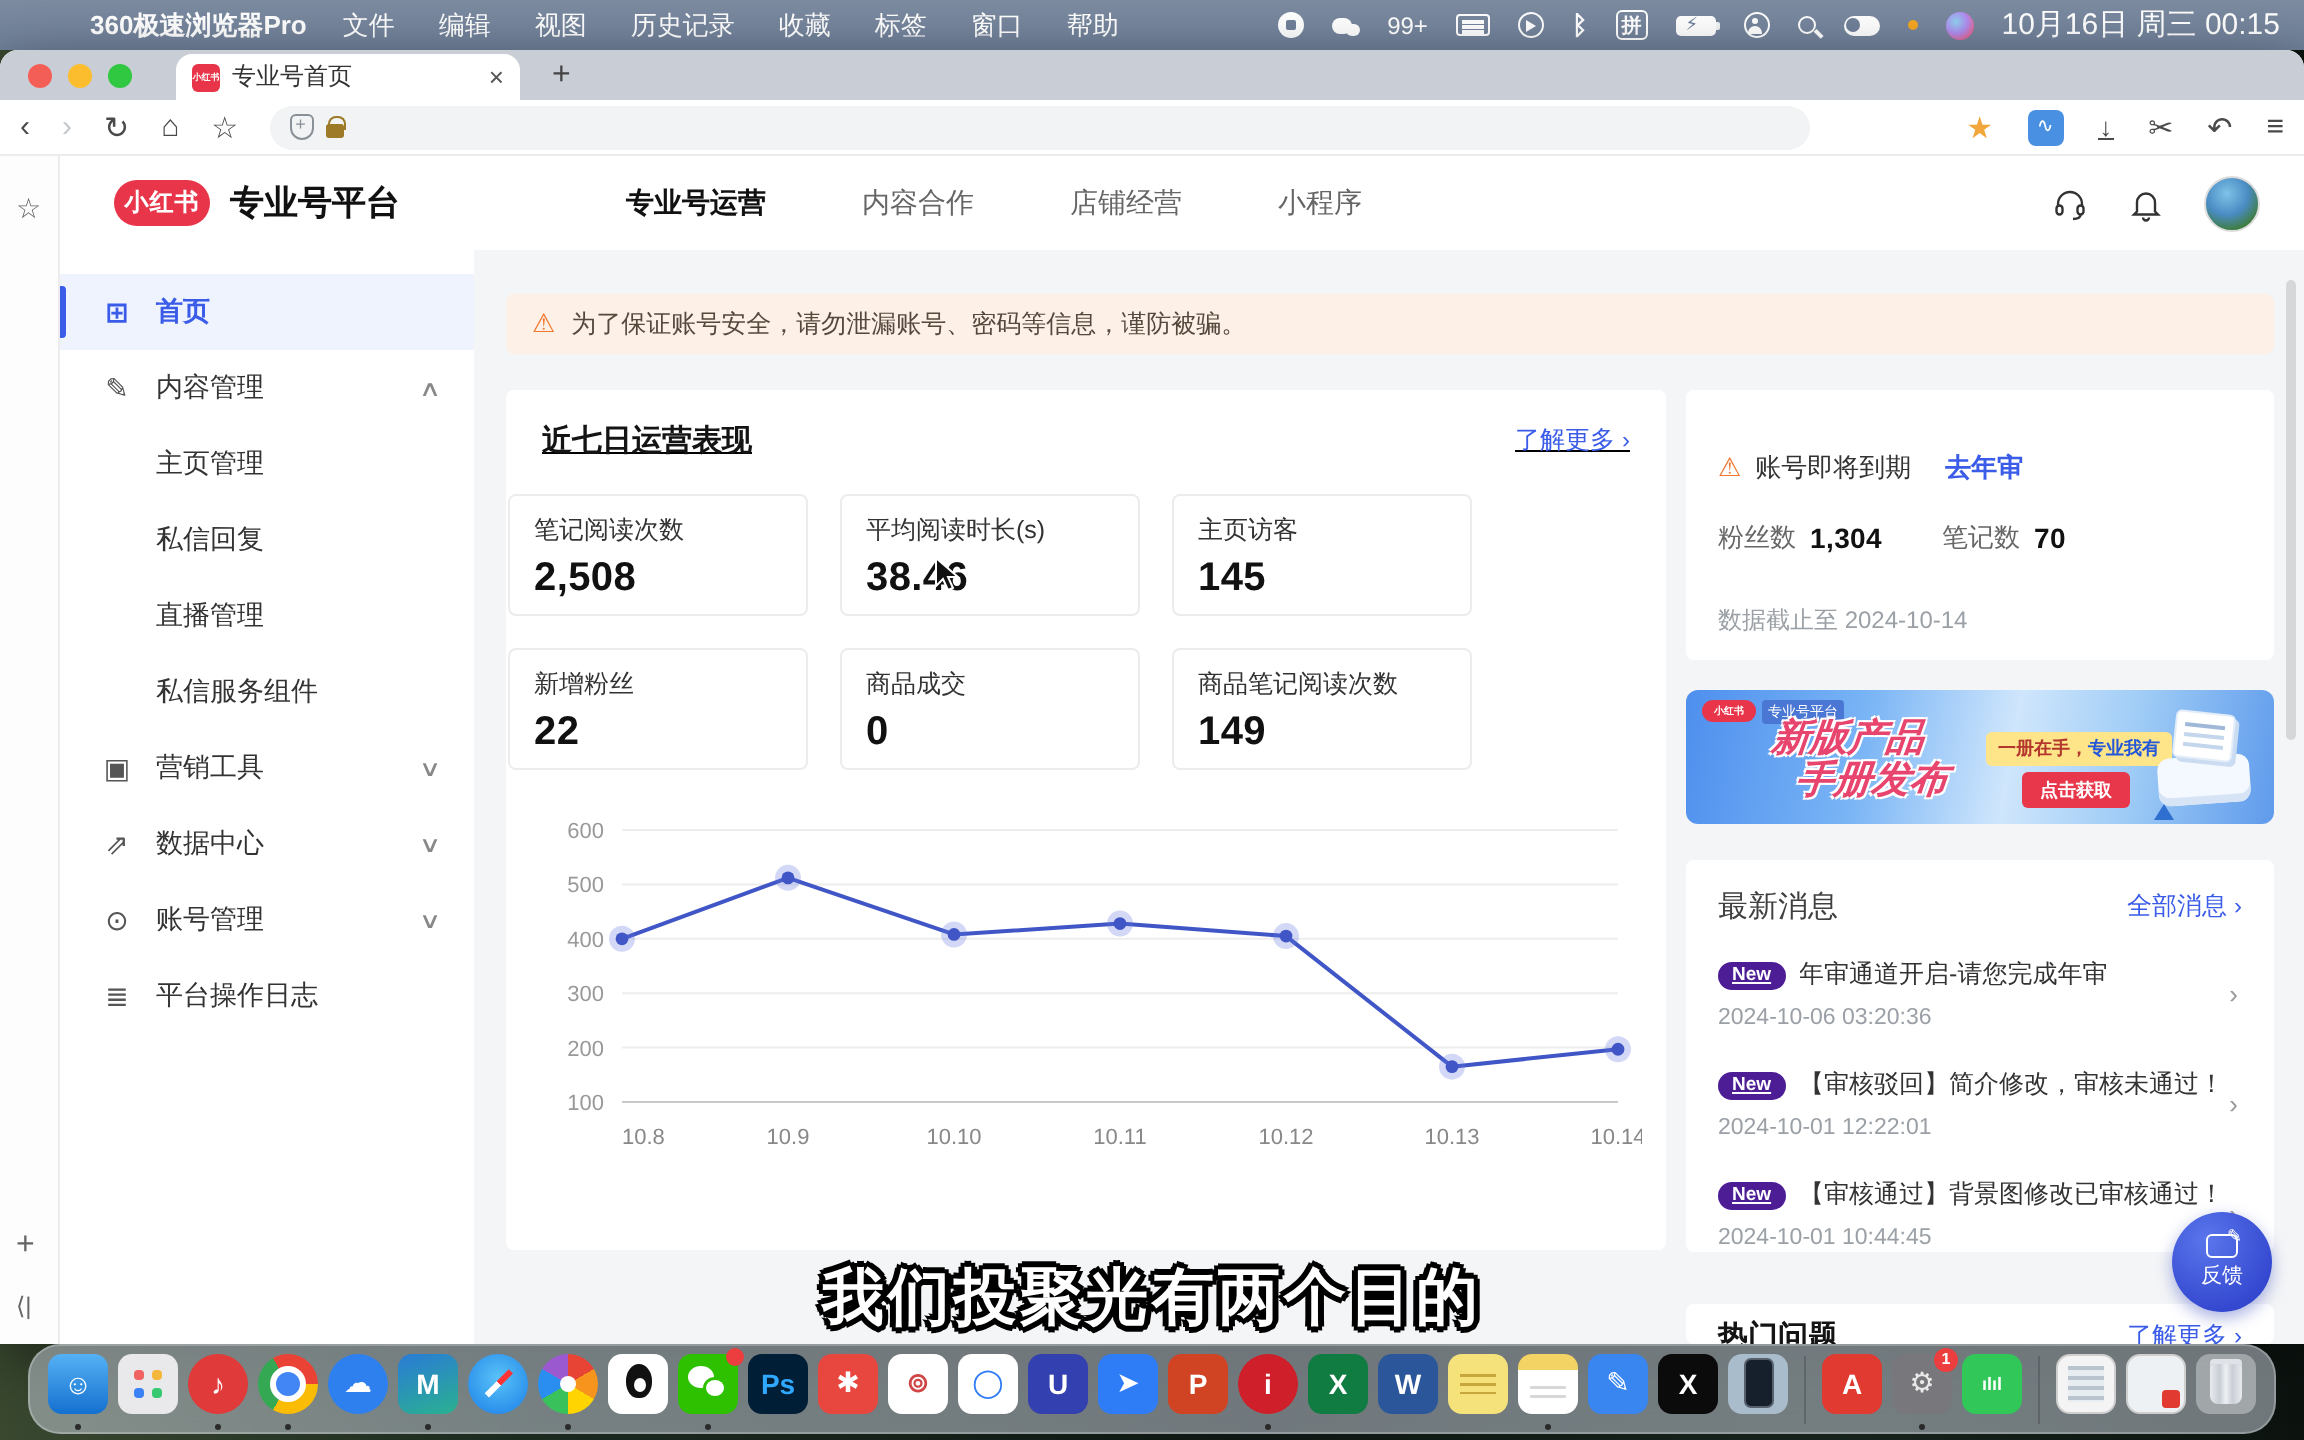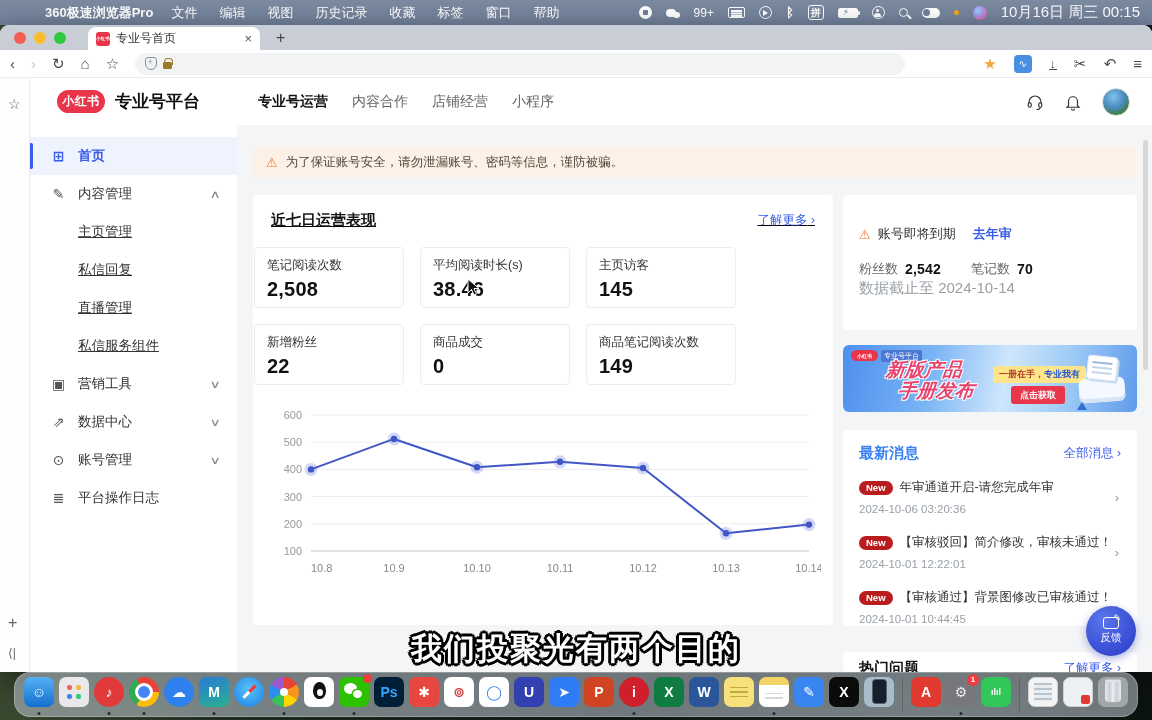--- a/index.html
+++ b/index.html
@@ -76,35 +76,35 @@
   #page { position:absolute; left:0; top:53px; width:1152px; height:594px; background:#f4f5f7; }
   #leftstrip { position:absolute; left:0; top:0; width:30px; height:594px; background:#fdfdfd; border-right:1px solid #ececec; z-index:5;}
   #leftstrip .s-star { position:absolute; left:8px; top:18px; color:#666; font-size:14px;}
   #leftstrip .s-plus { position:absolute; left:8px; top:536px; color:#666; font-size:16px;}
   #leftstrip .s-col { position:absolute; left:8px; top:568px; color:#666; font-size:12px;}
 
   #siteheader { position:absolute; left:30px; top:0; width:1122px; height:47px; background:#fff; display:flex; align-items:center; z-index:4;}
   .xhs-logo { margin-left:27px; width:48px; height:23px; border-radius:12px; background:#e8354a; color:#fff;
     font-size:12px; font-weight:700; display:flex; align-items:center; justify-content:center; letter-spacing:.5px;}
   .site-title { font-size:17px; font-weight:700; color:#111; margin-left:10px; }
-  #site-nav { display:flex; gap:24px; margin-left:58px; font-size:14px; color:#666;}
+  #site-nav { display:flex; gap:48px; margin-left:113px; font-size:14px; color:#666;}
   #site-nav .active { color:#111; font-weight:700; }
   .hdr-right { margin-left:auto; display:flex; align-items:center; gap:20px; margin-right:22px;}
   .hicon { width:18px;height:18px; stroke:#333; fill:none; stroke-width:1.6;}
   .avatar { width:28px;height:28px;border-radius:50%;background:radial-gradient(circle at 40% 30%,#7ec3e8,#4a8bc2 45%,#3f7d3a 78%,#20421e);border:1px solid #ddd;}
 
   
   #sidebar { position:absolute; left:30px; top:47px; width:207px; height:547px; background:#fff; padding-top:12px; z-index:3;}
   .sb-row { height:38px; display:flex; align-items:center; padding:0 18px 0 20px; font-size:13.5px; color:#333; position:relative; cursor:pointer;}
   .sb-row .sb-ico { width:17px; font-size:14px; color:#555; margin-right:11px; text-align:center;}
   .sb-row .chev { margin-left:auto; color:#888; font-size:11px; transform:scaleX(1.4);}
   .sb-row.active { background:#eef3fe; color:#3a5ce8; font-weight:600;}
   .sb-row.active .sb-ico { color:#3a5ce8; }
   .sb-row.active:before { content:""; position:absolute; left:0; top:6px; bottom:6px; width:3px; background:#3a5ce8; border-radius:0 2px 2px 0;}
-  .sb-sub { padding-left:48px;text-decoration:underline; }
+  .sb-sub { padding-left:48px; }
 
   
   #alert { position:absolute; left:253px; top:69px; width:884px; height:30px; background:#fdf0e6; border-radius:4px;
     display:flex; align-items:center; padding:0 13px; font-size:12.5px; color:#55493e; gap:8px;}
   .warn-tri { color:#f0762c; font-size:13px; }
 
   
   #maincard { position:absolute; left:253px; top:117px; width:580px; height:430px; background:#fff; border-radius:4px; }
   .card-head { display:flex; align-items:center; padding:16px 18px 0 18px;text-decoration:underline; }
   .card-title { font-size:15px; font-weight:700; color:#141414; }
@@ -119,21 +119,21 @@
 
   
   .rcard { position:absolute; left:843px; width:294px; background:#fff; border-radius:4px; }
   #welcome { top:117px; height:135px; padding:15px 16px; }
   .welcome-title { font-size:15px; font-weight:700; color:#141414; }
   .expiry-row { display:flex; align-items:center; gap:7px; margin-top:15px; font-size:13px; color:#333;}
   .renew { color:#3a5ce8; font-weight:600; margin-left:10px; cursor:pointer;}
   .fans-row { display:flex; align-items:center; margin-top:17px; font-size:13px; color:#666;}
   .fans-row b { color:#111; font-size:14px; margin-left:7px; letter-spacing:.2px;}
   .fans-row .gap { width:30px; }
-  .data-note { margin-top:1px; font-size:15px; color:#9aa0a6; }
+  .data-note { margin-top:24px; font-size:12px; color:#9aa0a6; }
 
   
   #promo { position:absolute; left:843px; top:267px; width:294px; height:67px; border-radius:6px; overflow:hidden;
     background:linear-gradient(100deg,#4e8fee 0%,#79b4f5 30%,#cfe6fc 55%,#9fccf6 75%,#5f9bec 100%); cursor:pointer;}
   .pr-brand { position:absolute; left:8px; top:5px; width:27px; height:11px; border-radius:6px; background:#e8354a;
     color:#fff; font-size:5px; font-weight:700; display:flex; align-items:center; justify-content:center;}
   .pr-plat { position:absolute; left:38px; top:5px; font-size:7px; color:#fff; background:#4a77d4; border-radius:2px; padding:1px 3px;}
   .pr-big { position:absolute; left:42px; top:14px; font-size:19px; font-weight:900; font-style:italic; color:#e7446e;
     line-height:21px; transform:skewX(-6deg); text-shadow:1px 1px 0 #fff,-1px 1px 0 #fff,1px -1px 0 #fff,-1px -1px 0 #fff;}
   .pr-big .l2 { margin-left:14px; display:block;}
@@ -142,25 +142,25 @@
   .pr-cta { position:absolute; left:168px; top:41px; background:#e8374a; color:#fff; font-size:9px; padding:2.5px 9px; border-radius:3px; font-weight:700;}
   .pr-ill { position:absolute; right:8px; top:9px; width:56px; height:50px;}
   .pr-base { position:absolute; left:6px; top:24px; width:46px; height:24px; background:#f4f8ff; border-radius:6px; box-shadow:inset 0 -4px 0 #d7e4f5; transform:rotate(-4deg);}
   .pr-book { position:absolute; left:14px; top:2px; width:30px; height:24px; background:#fff; border-radius:3px; box-shadow:2px 2px 0 #cadcf2; transform:rotate(6deg); border:1px solid #e3edf9;}
   .pr-book:after { content:""; position:absolute; left:4px; top:5px; width:20px; height:2px; background:#9fb8d8; box-shadow:0 5px 0 #c4d6ec,0 10px 0 #c4d6ec;}
   .pr-tri { position:absolute; right:50px; bottom:2px; width:0; height:0; border-left:5px solid transparent; border-right:5px solid transparent; border-bottom:8px solid #2e6fd0;}
 
   
   #messages { top:352px; height:196px; padding:14px 16px 0 16px;}
   .msg-head { display:flex; align-items:center; }
-  .msg-title { font-size:15px; font-weight:700; color:#3b82f6;}
+  .msg-title { font-size:15px; font-weight:400; color:#404040;}
   #messages-list { margin-top:6px; }
   .msg-item { padding:10px 0 9px 0; position:relative; cursor:pointer;}
   .msg-line1 { display:flex; align-items:center; gap:7px; }
-  .new-badge { background:#b91c1c; color:#fff; font-size:9.5px; font-weight:700; border-radius:9px; padding:1.5px 7px;}
+  .new-badge { background:#4c1d95; color:#fff; font-size:9.5px; font-weight:700; border-radius:9px; padding:1.5px 7px;text-decoration:underline;}
   .msg-t { font-size:12.5px; color:#333; white-space:nowrap; overflow:hidden; max-width:215px;}
   .msg-time { font-size:11.5px; color:#9aa0a6; margin-top:7px; }
   .msg-chev { position:absolute; right:2px; top:50%; transform:translateY(-50%); color:#999; font-size:13px;}
 
   
   #hotcard { top:574px; height:20px; overflow:hidden; padding:7px 16px;}
   .hot-row { display:flex; align-items:center;}
   .hot-title { font-size:15px; font-weight:700; color:#141414;}
 
   
@@ -459,21 +459,21 @@
       </div>
 
       <div id="welcome" class="rcard">
         <div class="expiry-row">
           <span class="warn-tri">⚠</span>
           <span>账号即将到期</span>
           <span class="renew">去年审</span>
         </div>
         <div class="fans-row">
           <span>粉丝数</span>
-            <b>2,542</b>
+            <b>1,304</b>
           <span class="gap"></span>
           <span>笔记数</span>
             <b>70</b>
         </div>
         <div class="data-note">数据截止至 2024-10-14</div>
       </div>
 
       <div id="promo">
         <span class="pr-brand">小红书</span>
         <span class="pr-plat">专业号平台</span>

